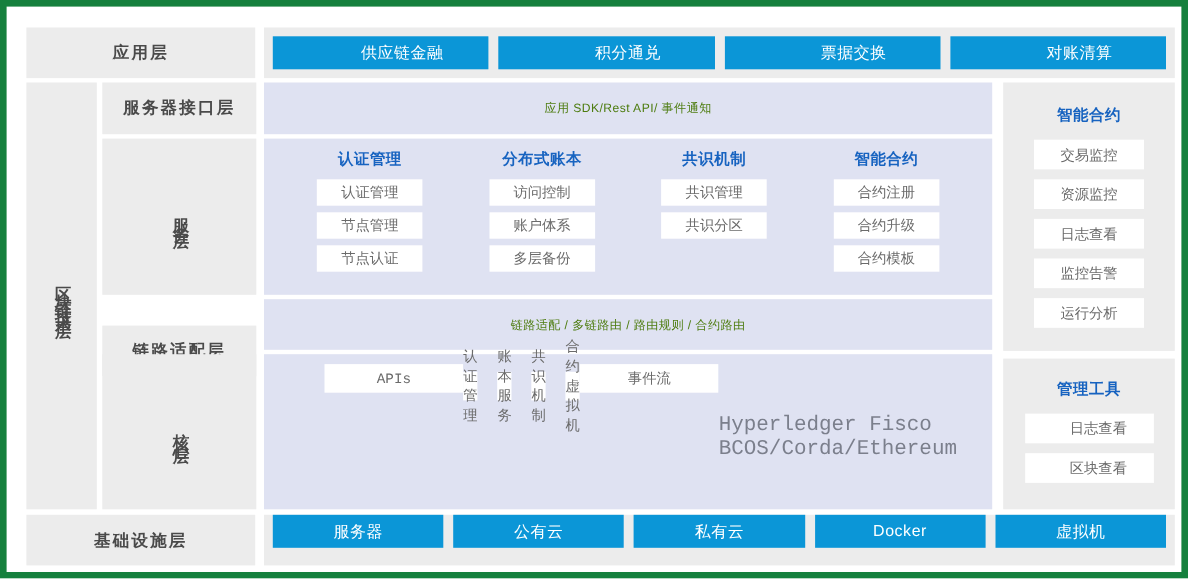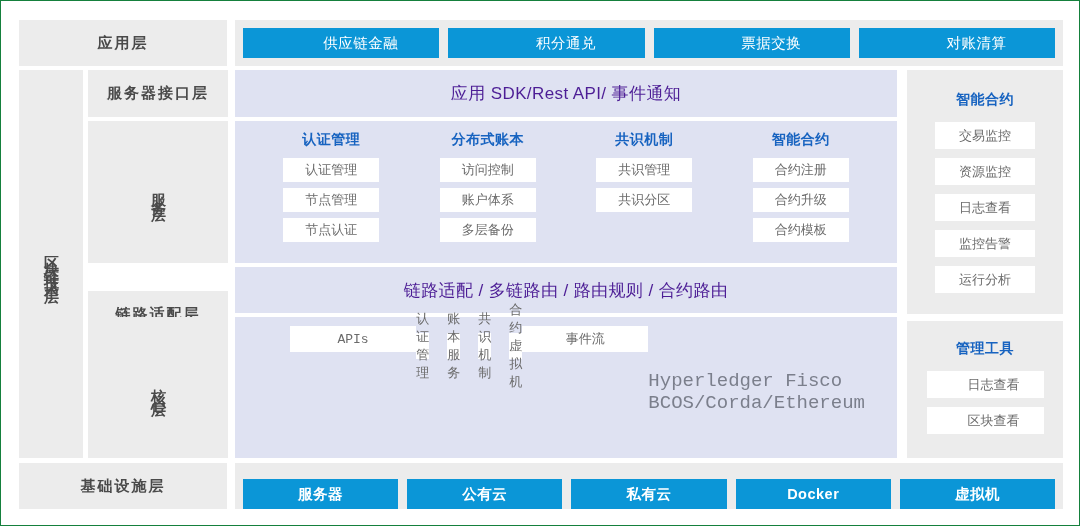--- a/index.html
+++ b/index.html
@@ -10,21 +10,21 @@
   body {
     font-family: "Liberation Sans", "DejaVu Sans", sans-serif;
     -webkit-font-smoothing: antialiased;
   }
   #arch {
     position: relative;
     width: 1080px;
     height: 526px;
     background: #ffffff;
     box-sizing: border-box;
-    border: 1px solid #15803d;
+    border: 6px solid #15803d;
     overflow: hidden;
   }
 
   
   .grey {
     background: #ececec;
   }
   .lav {
     background: #dfe2f2;
   }
@@ -56,22 +56,22 @@
   }
   .vert-label {
     writing-mode: vertical-rl;
     text-orientation: upright;
     letter-spacing: 7px;
   }
   .lav-text {
     display: flex;
     align-items: center;
     justify-content: center;
-    color: #4c1d95;
-    font-size: 17px;
+    color: #4d7c0f;
+    font-size: 11px;
     letter-spacing: .4px;
   }
   .grp-title {
     color: #1763c0;
     font-size: 14px;
     font-weight: bold;
     text-align: center;
     letter-spacing: .5px;
   }
   .abs { position: absolute; }
@@ -152,25 +152,24 @@
   }
   #mt-panel .grp-title { margin-bottom: 13px; }
   #mt-panel .white-box { width: 100px; height: 27px; margin-bottom: 9px; padding-left: 17px; }
 
   
   #infra-label { left: 18px;  top: 462px; width: 208px; height: 46px; }
   #infra-strip { left: 234px; top: 462px; width: 828px; height: 46px; }
   #infra-strip .row {
     display: flex;
     height: 100%;
-    align-items: flex-end;
+    align-items: flex-start;
     padding: 0 8px;
     gap: 9px;
     box-sizing: border-box;
-    font-weight: bold;
   }
   #infra-strip .blue-btn { flex: 1 1 0; height: 30px; }
 </style>
 </head>
 <body>
 
 <div id="arch">
 
   <div id="app-label" class="abs grey layer-label">应用层</div>
 

